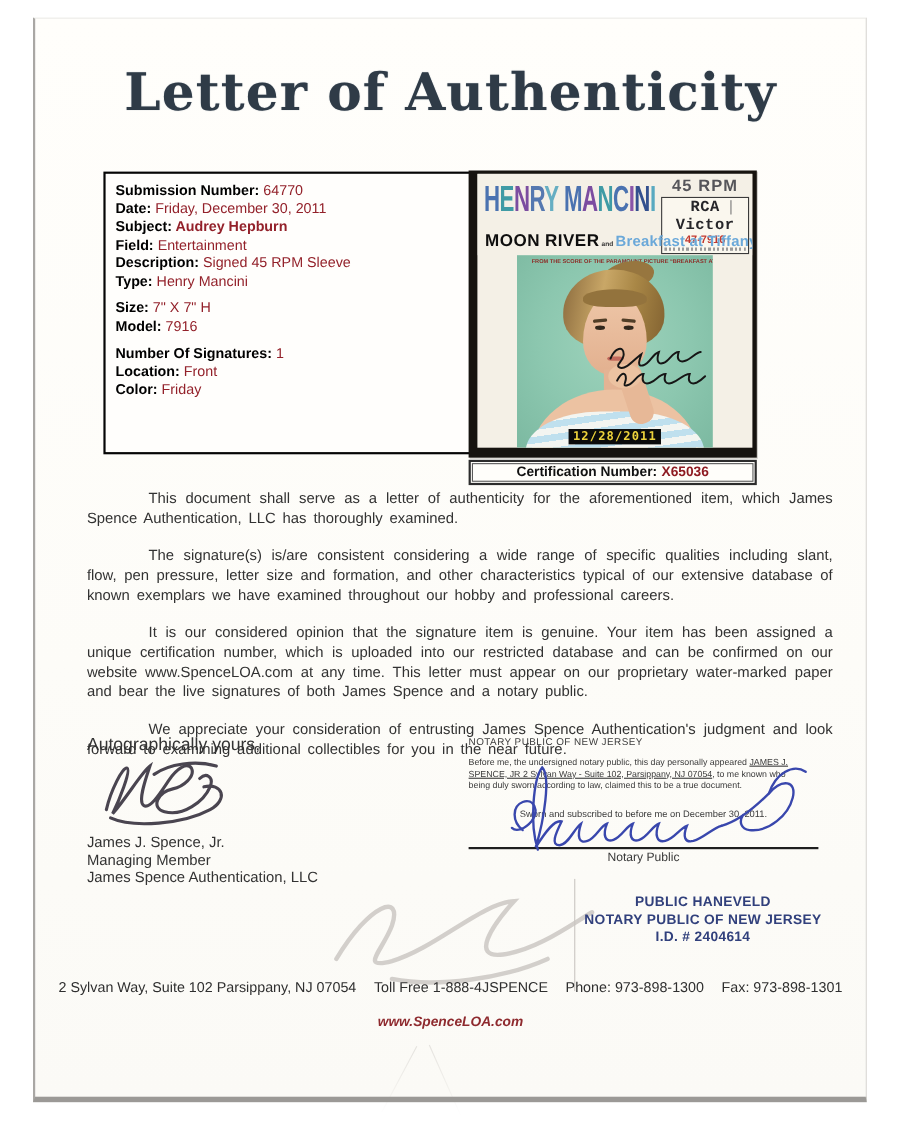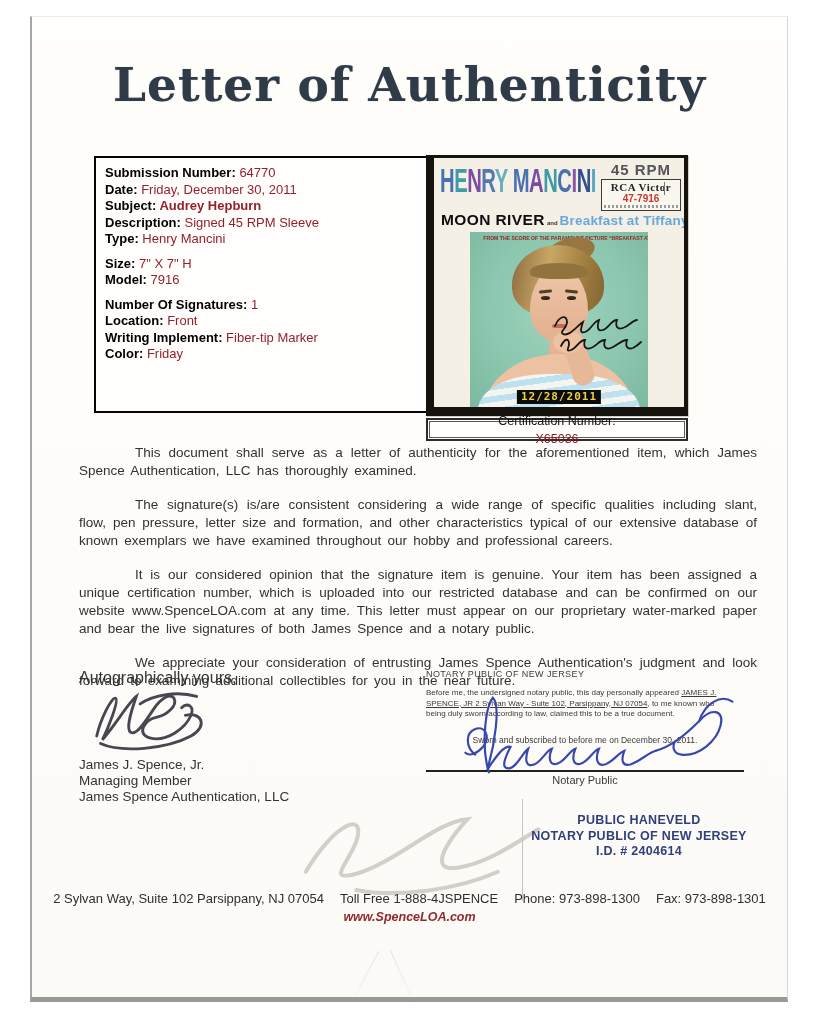--- a/index.html
+++ b/index.html
@@ -38,21 +38,21 @@
   }
   .sleeve{position:relative;width:100%;height:100%;background:#f4f0e6;overflow:hidden;}
   .sleeve-header{position:absolute;top:0;left:0;right:0;height:74px;background:#f4f0e6;}
   .artist{
     position:absolute;left:6px;top:7px;font-weight:800;font-size:22px;line-height:22px;
     letter-spacing:-0.5px;transform:scale(.92,1.5);transform-origin:top left;white-space:nowrap;
   }
   .rpm-area{position:absolute;right:3px;top:3px;width:80px;text-align:center;}
   .rpm-text{font-weight:800;font-size:15px;color:#55555a;letter-spacing:1px;}
   .rca-box{border:1px solid #3a3a3a;margin-top:1px;background:#faf7ee;padding:1px 2px 2px;position:relative;}
-  .rca-name{font-family:Liberation Serif, serif;font-weight:700;font-size:11px;color:#26262a;letter-spacing:.5px;}
+  .rca-name{font-family:Liberation Mono, monospace;font-weight:700;font-size:14px;color:#26262a;letter-spacing:.5px;}
   .rca-cat{font-weight:700;font-size:10px;color:#c2392f;}
   .rca-tiny{height:3px;margin-top:1px;background:repeating-linear-gradient(90deg,#9a9a9a 0 2px,transparent 2px 4px);}
   .nipper{position:absolute;right:2px;top:2px;width:13px;height:13px;border-left:1px solid #777;}
   .song-line{position:absolute;left:7px;bottom:3px;white-space:nowrap;}
   .song{font-weight:800;font-size:15.5px;color:#0e0e0e;letter-spacing:.4px;}
   .conj{font-weight:700;font-size:6px;color:#333;margin:0 2px;}
   .movie{font-weight:700;font-size:13.5px;color:#6aa8d9;letter-spacing:.2px;}
   .sleeve-art{position:absolute;top:74px;left:0;right:0;bottom:0;display:flex;}
   .strip{width:36px;background:linear-gradient(180deg,#a849a,#8e3a87);}
   .art-center{flex:1;position:relative;overflow:hidden;
@@ -88,22 +88,22 @@
   .fist{position:absolute;left:50%;top:99px;width:30px;height:22px;margin-left:-6px;
     background:#ecc2a1;border-radius:50%;}
   .autograph-svg{position:absolute;right:3px;top:76px;width:96px;height:50px;}
   .datestamp{position:absolute;bottom:3px;left:50%;transform:translateX(-50%);
     background:#0b0b0b;color:#ecd23b;font-family:"DejaVu Sans Mono",monospace;
     font-weight:700;font-size:11px;line-height:14px;padding:0 4px;letter-spacing:1px;white-space:nowrap;}
   
   .cert-box{position:absolute;left:394px;top:401px;width:262px;height:23px;
     border:2px solid #2c2c2c;box-sizing:border-box;padding:1px;background:#fffefa;}
   .cert-inner{border:1px solid #5a5a5a;height:100%;box-sizing:border-box;
-    display:flex;align-items:center;justify-content:center;gap:4px;
-    font-weight:400;font-size:12.5px;flex-direction:column;}
+    display:flex;justify-content:center;gap:4px;
+    font-weight:700;font-size:12.5px;}
   .cert-label{color:#121212;}
   .cert-value{color:#8e1b22;}
   
   .body-text{position:absolute;left:47px;top:427px;width:678px;}
   .body-text p{margin:0 0 16px;font-size:13.5px;line-height:18px;color:#323232;
     text-align:justify;text-indent:56px;word-spacing:2.5px;}
   
   .signoff{position:absolute;left:47px;top:652px;width:300px;}
   .salutation{font-size:16px;color:#333;}
   .js-sig{margin:0 0 0 4px;}
@@ -129,43 +129,43 @@
   .jsa-tagline{font-family:"Liberation Serif",serif;font-style:italic;font-weight:700;
     font-size:12.5px;color:#7a2433;text-align:right;margin-top:0;}
   .jsa-divider{position:absolute;left:200px;top:0;width:1px;height:102px;background:#c9c5c1;}
   .notary-stamp{position:absolute;left:208px;top:14px;width:218px;text-align:center;
     color:#31407c;font-weight:700;}
   .notary-stamp .st{font-size:12.5px;line-height:15.5px;letter-spacing:.3px;}
   .notary-stamp .st4{font-size:12px;}
   
   .footer{position:absolute;left:0;right:0;top:872px;text-align:center;}
   .f-line1 span{font-size:13px;color:#2f2f2f;margin:0 8px;}
-  .f-web{margin-top:3px;font-style:italic;font-weight:700;font-size:12.5px;color:#8e2a2e;}
+  .f-web{margin-top:15px;font-style:italic;font-weight:700;font-size:12.5px;color:#8e2a2e;}
   .crease{position:absolute;background:linear-gradient(180deg,rgba(160,155,150,.25),rgba(160,155,150,0));}
   .crease.c1{left:330px;top:930px;width:1px;height:70px;transform:rotate(28deg);}
   .crease.c2{left:372px;top:930px;width:1px;height:70px;transform:rotate(-24deg);}
 </style>
 </head>
 <body>
 
 <div class="paper">
 
   <div class="loa-title">Letter of Authenticity</div>
 
   <div class="details-box">
     <div class="drow"><span class="lbl">Submission Number:</span> <span class="val">64770</span></div>
     <div class="drow"><span class="lbl">Date:</span> <span class="val">Friday, December 30, 2011</span></div>
     <div class="drow vbold"><span class="lbl">Subject:</span> <span class="val">Audrey Hepburn</span></div>
+    <div class="drow"><span class="lbl">Field:</span> <span class="val">Entertainment</span></div>
     <div class="drow"><span class="lbl">Description:</span> <span class="val">Signed 45 RPM Sleeve</span></div>
     <div class="drow"><span class="lbl">Type:</span> <span class="val">Henry Mancini</span></div>
     <div class="drow gap"><span class="lbl">Size:</span> <span class="val">7" X 7" H</span></div>
     <div class="drow"><span class="lbl">Model:</span> <span class="val">7916</span></div>
     <div class="drow gap"><span class="lbl">Number Of Signatures:</span> <span class="val">1</span></div>
     <div class="drow"><span class="lbl">Location:</span> <span class="val">Front</span></div>
-    <div class="drow"><span class="lbl">Writing Implement:</span> <span class="val">Fiber-tip Marker</span></div>
     <div class="drow"><span class="lbl">Color:</span> <span class="val">Friday</span></div>
   </div>
 
   <div class="sleeve-photo">
     <div class="sleeve">
       <div class="sleeve-header">
         <div class="artist"><span style="color: rgb(74, 114, 176);">H</span><span style="color: rgb(63, 155, 165);">E</span><span style="color: rgb(123, 77, 160);">N</span><span style="color: rgb(85, 120, 176);">R</span><span style="color: rgb(102, 174, 194);">Y</span><span> </span><span style="color: rgb(74, 114, 176);">M</span><span style="color: rgb(123, 77, 160);">A</span><span style="color: rgb(63, 155, 165);">N</span><span style="color: rgb(74, 114, 176);">C</span><span style="color: rgb(138, 85, 168);">I</span><span style="color: rgb(51, 80, 142);">N</span><span style="color: rgb(88, 169, 192);">I</span></div>
         <div class="rpm-area">
           <div class="rpm-text">45 RPM</div>
           <div class="rca-box">

